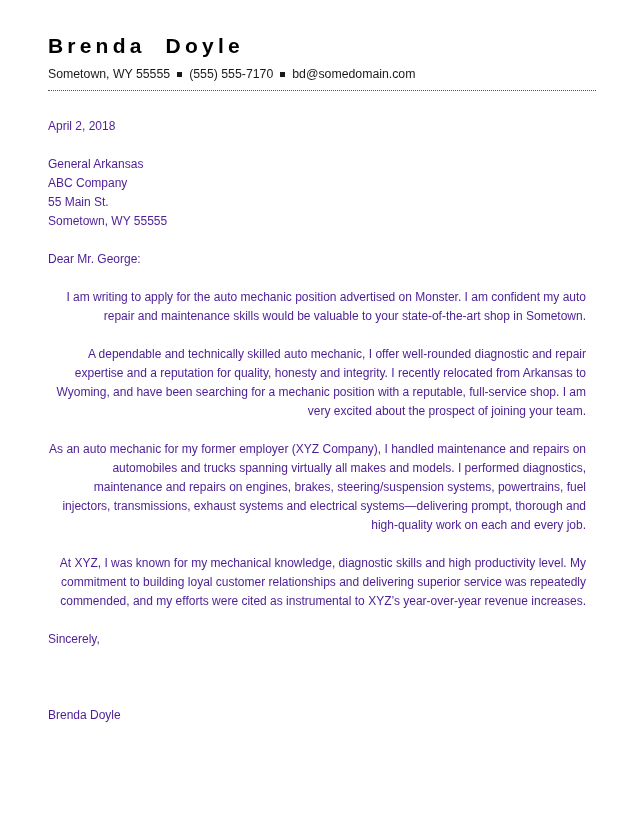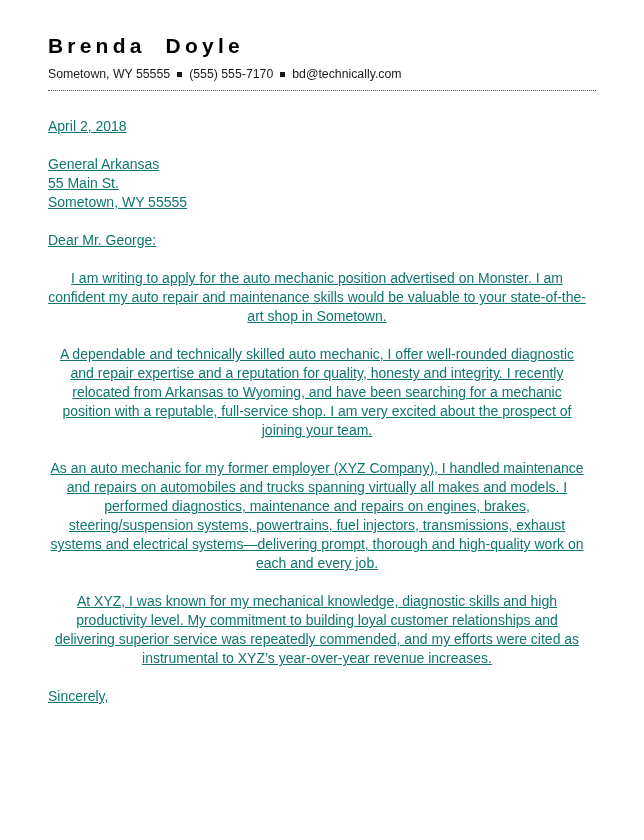--- a/index.html
+++ b/index.html
@@ -57,41 +57,40 @@
   }
   .divider {
     margin-top: 7px;
     width: 548px;
     height: 0;
     border-top: 1.6px dotted #555555;
   }
   
   .letter-body {
     padding-top: 26px;
-    font-size: 14px;
+    font-size: 12px;
     line-height: 19px;
-    color: #0f766e;
+    color: #4c1d95;
     width: 538px;
-    text-decoration: underline;
   }
   .date-line {
     margin: 0 0 19px 0;
   }
   .recipient-block {
     margin: 0 0 19px 0;
   }
   .recipient-block div {
     line-height: 19px;
   }
   .salutation {
     margin: 16px 0 19px 0;
   }
   .para {
     margin: 0 0 19px 0;
-    text-align: center;
+    text-align: right;
   }
   .closing {
     margin: 0;
   }
   .sign-gap {
     height: 57px;
   }
   .signature-name {
     margin: 0 0 19px 0;
   }
@@ -102,32 +101,33 @@
 <div class="page">
 
   <div class="letterhead">
     <h1 class="name-heading">Brenda  Doyle</h1>
 
     <div class="contact-line">
       <span>Sometown, WY 55555</span>
       <span class="contact-sep"></span>
       <span>(555) 555-7170</span>
       <span class="contact-sep"></span>
-      <span>bd@technically.com</span>
+      <span>bd@somedomain.com</span>
     </div>
 
     <div class="divider"></div>
   </div>
 
   <div class="letter-body">
 
     <p class="date-line">April 2, 2018</p>
 
     <div class="recipient-block">
       <div>General Arkansas</div>
+      <div>ABC Company</div>
       <div>55 Main St.</div>
       <div>Sometown, WY 55555</div>
     </div>
 
     <p class="salutation">Dear Mr. George:</p>
 
     <p class="para">I am writing to apply for the auto mechanic position advertised on Monster. I am confident my auto repair and maintenance skills would be valuable to your state-of-the-art shop in Sometown.</p>
     <p class="para">A dependable and technically skilled auto mechanic, I offer well-rounded diagnostic and repair expertise and a reputation for quality, honesty and integrity. I recently relocated from Arkansas to Wyoming, and have been searching for a mechanic position with a reputable, full-service shop. I am very excited about the prospect of joining your team.</p>
     <p class="para">As an auto mechanic for my former employer (XYZ Company), I handled maintenance and repairs on automobiles and trucks spanning virtually all makes and models. I performed diagnostics, maintenance and repairs on engines, brakes, steering/suspension systems, powertrains, fuel injectors, transmissions, exhaust systems and electrical systems—delivering prompt, thorough and high-quality work on each and every job.</p>
     <p class="para">At XYZ, I was known for my mechanical knowledge, diagnostic skills and high productivity level. My commitment to building loyal customer relationships and delivering superior service was repeatedly commended, and my efforts were cited as instrumental to XYZ’s year-over-year revenue increases.</p>

